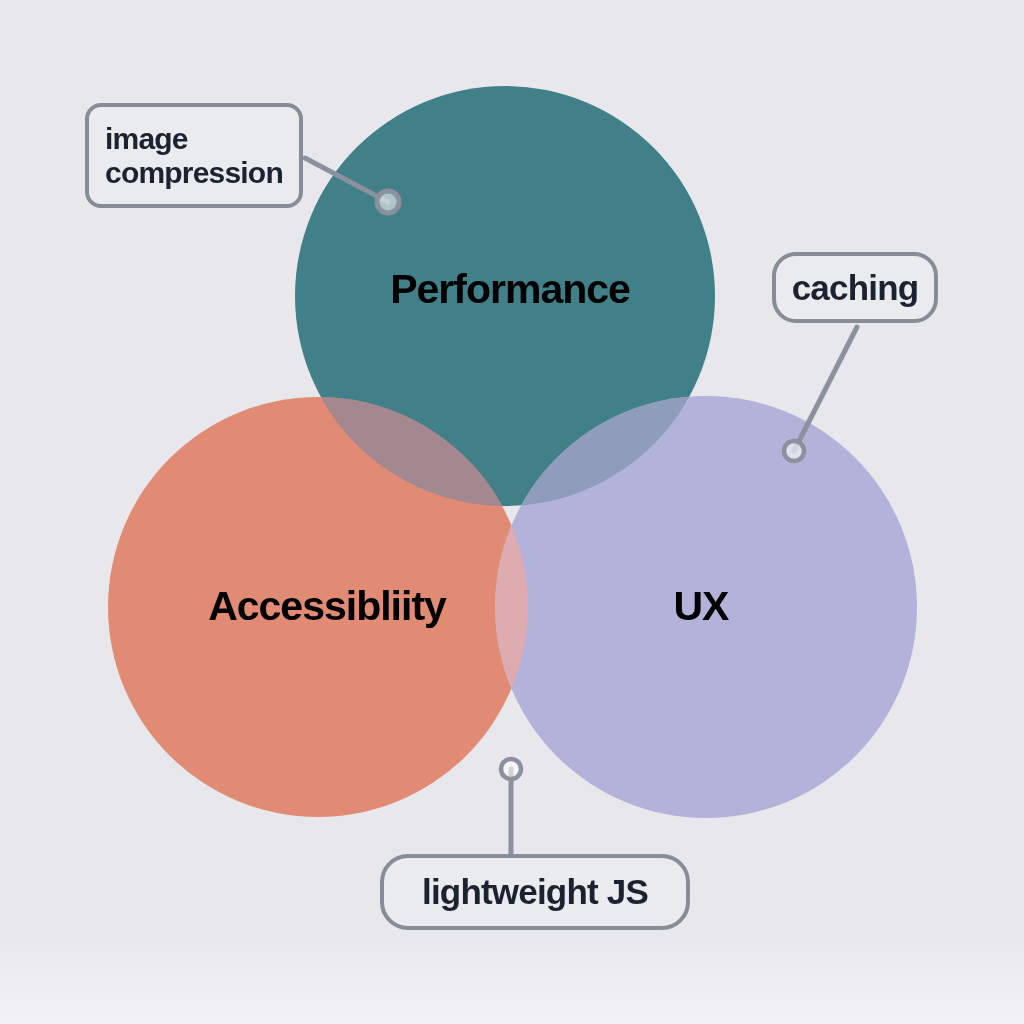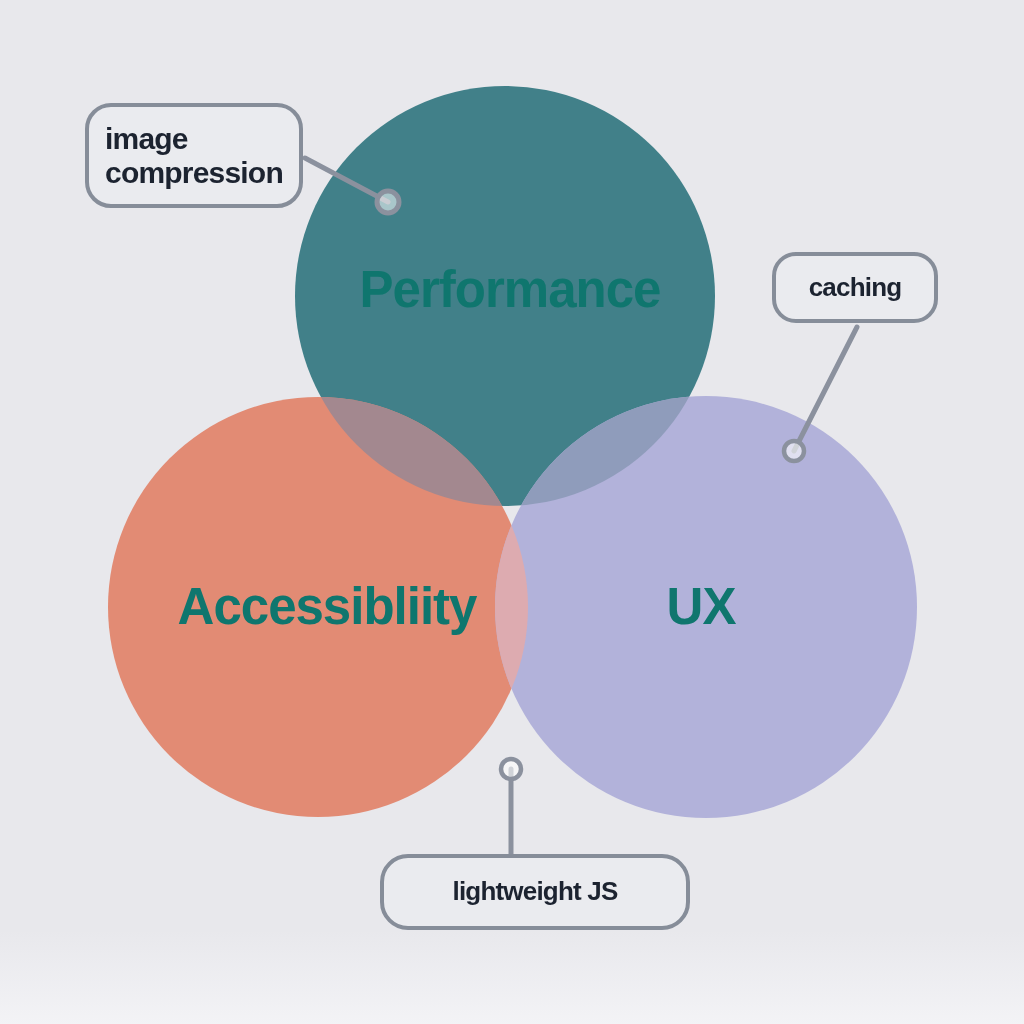--- a/index.html
+++ b/index.html
@@ -15,46 +15,46 @@
     overflow: hidden;
     background: #e8e8ec;
   }
   .stage svg {
     position: absolute;
     inset: 0;
   }
   .set-label {
     position: absolute;
     transform: translate(-50%, -50%);
-    color: #0f766e;
-    font-size: 51px;
+    color: #000000;
+    font-size: 41px;
     font-weight: 700;
     letter-spacing: -1px;
     white-space: nowrap;
     text-align: center;
   }
   .callout {
     position: absolute;
     box-sizing: border-box;
     border: 4px solid #868d99;
     background: #eaebef;
     color: #1c2330;
     font-weight: 700;
-    font-size: 26px;
+    font-size: 35px;
     letter-spacing: -0.8px;
     display: flex;
     align-items: center;
     justify-content: center;
     text-align: center;
     line-height: 1.13;
   }
   .callout.image-compression {
     left: 85px; top: 103px;
     width: 218px; height: 105px;
-    border-radius: 26px;
+    border-radius: 16px;
     justify-content: flex-start;
     text-align: left;
     padding: 0 6px 0 16px;
     font-size: 30px;
   }
   .callout.caching {
     left: 772px; top: 252px;
     width: 166px; height: 71px;
     border-radius: 24px;
   }

